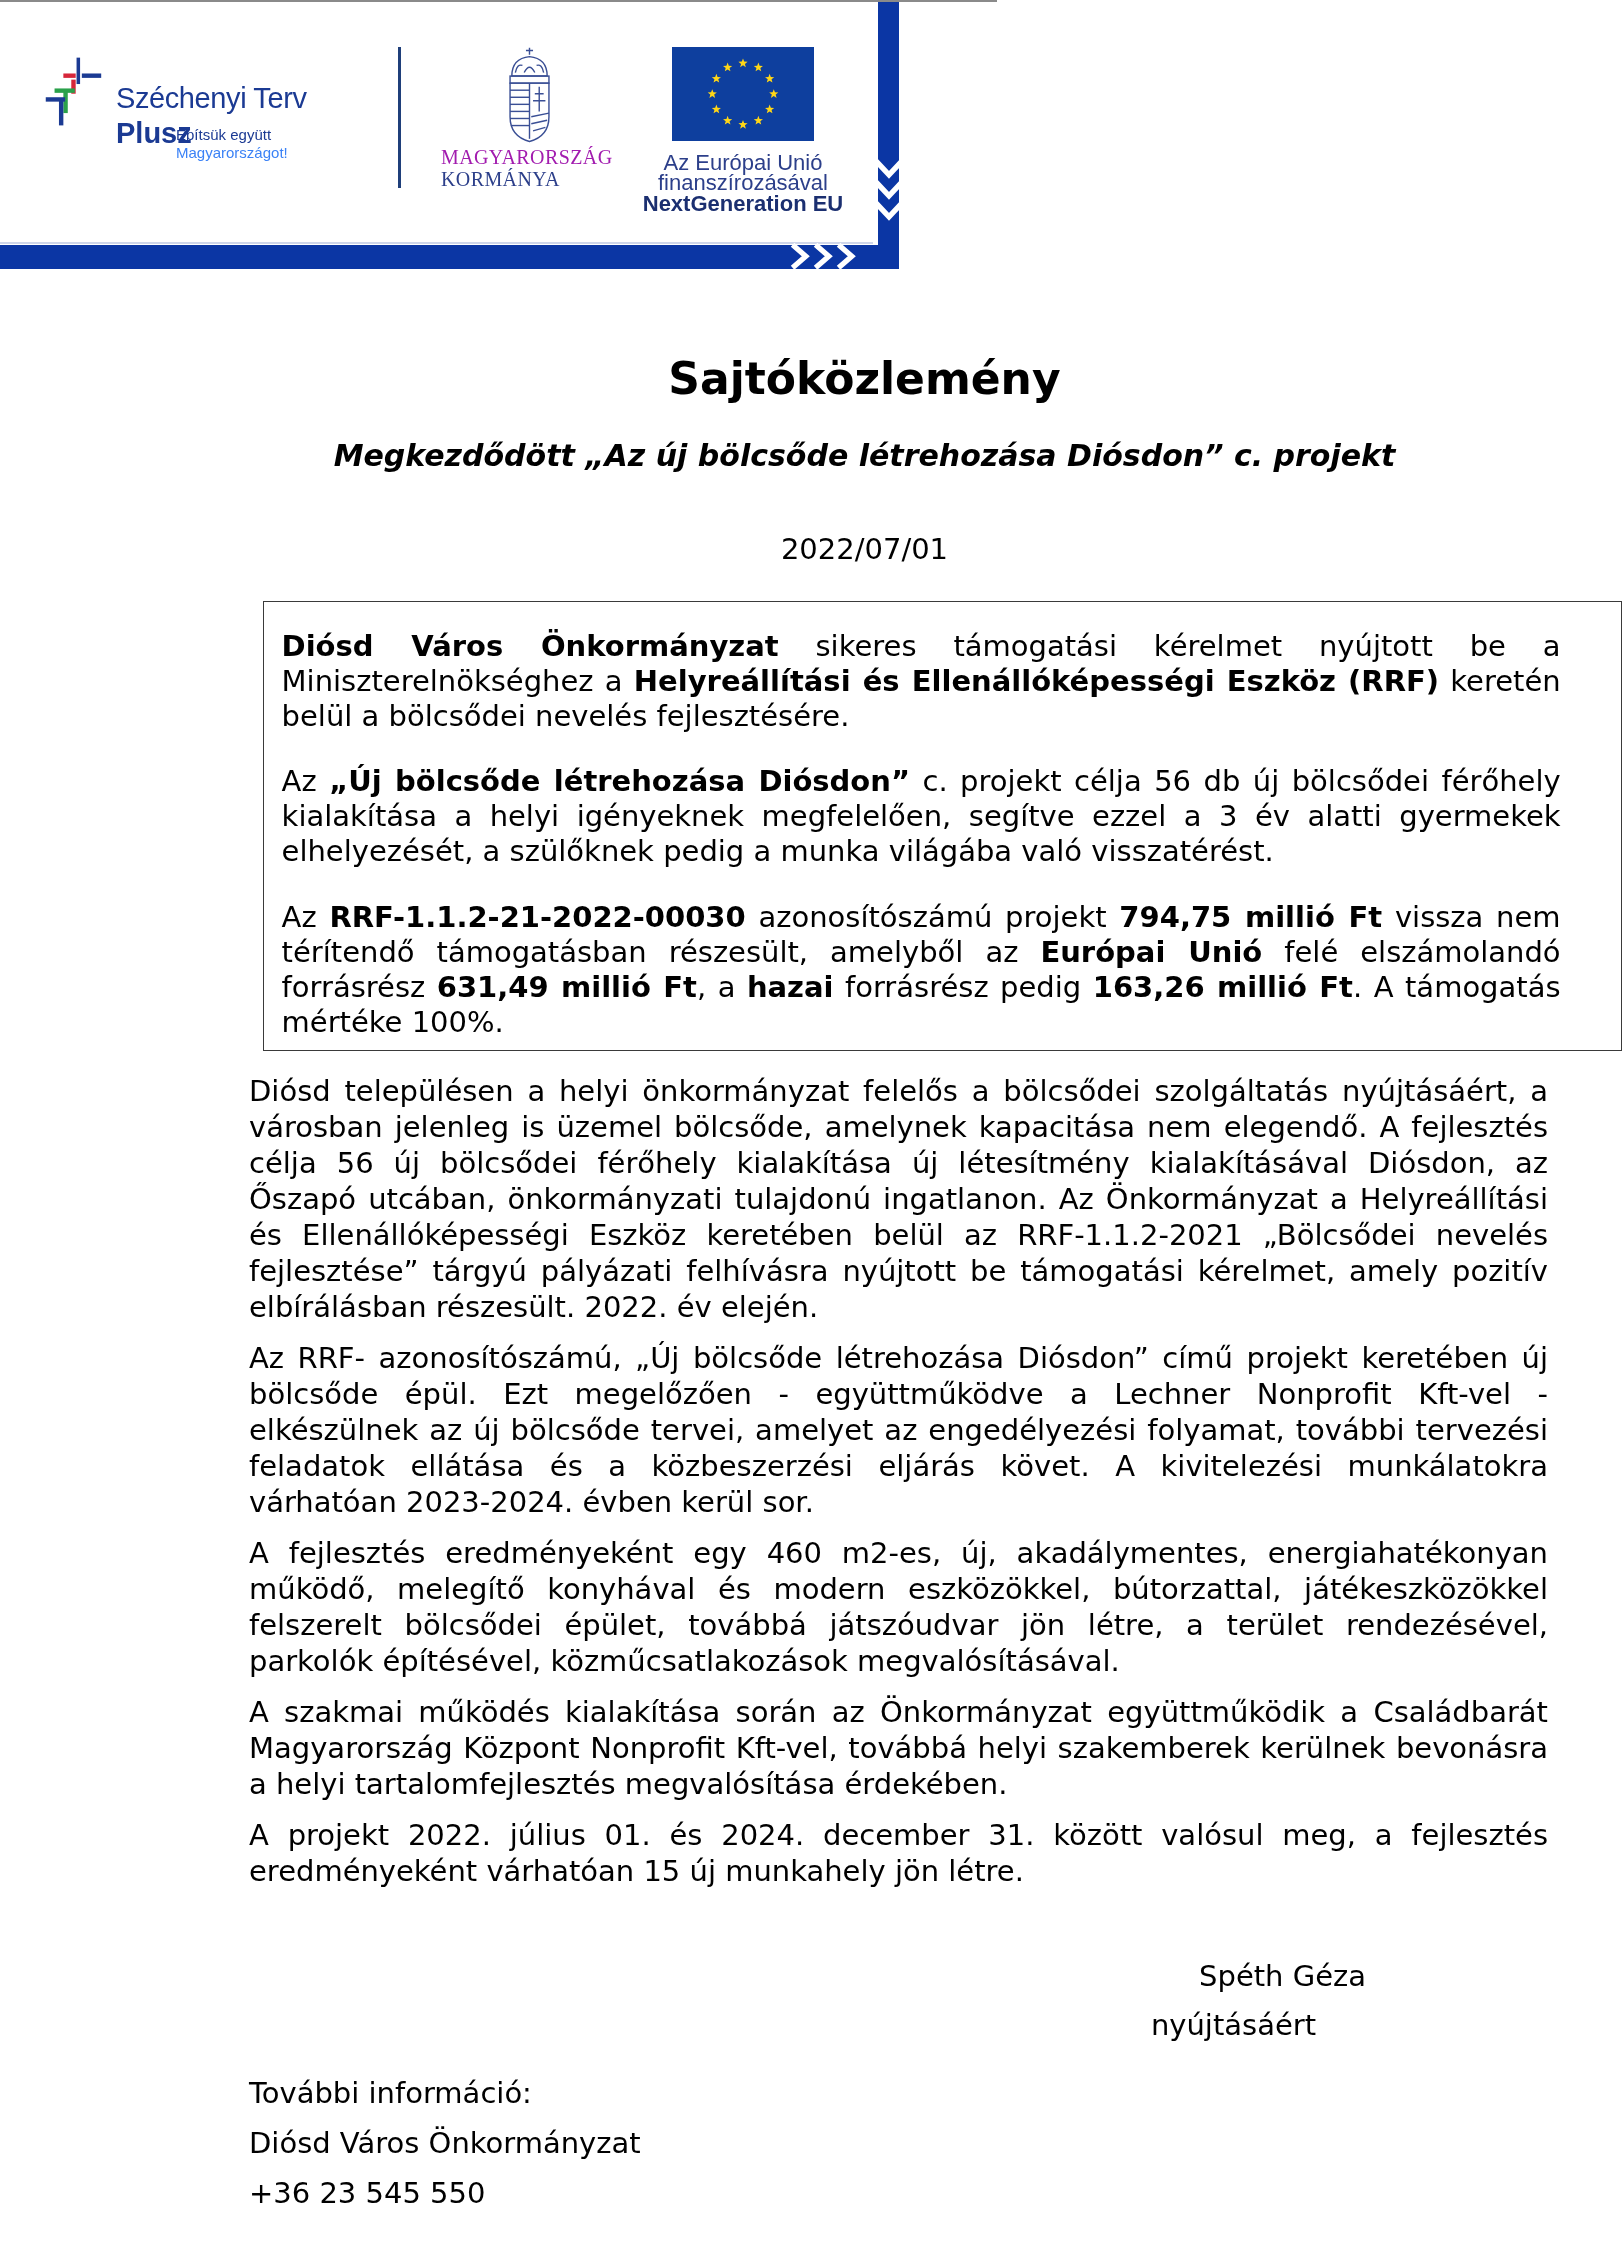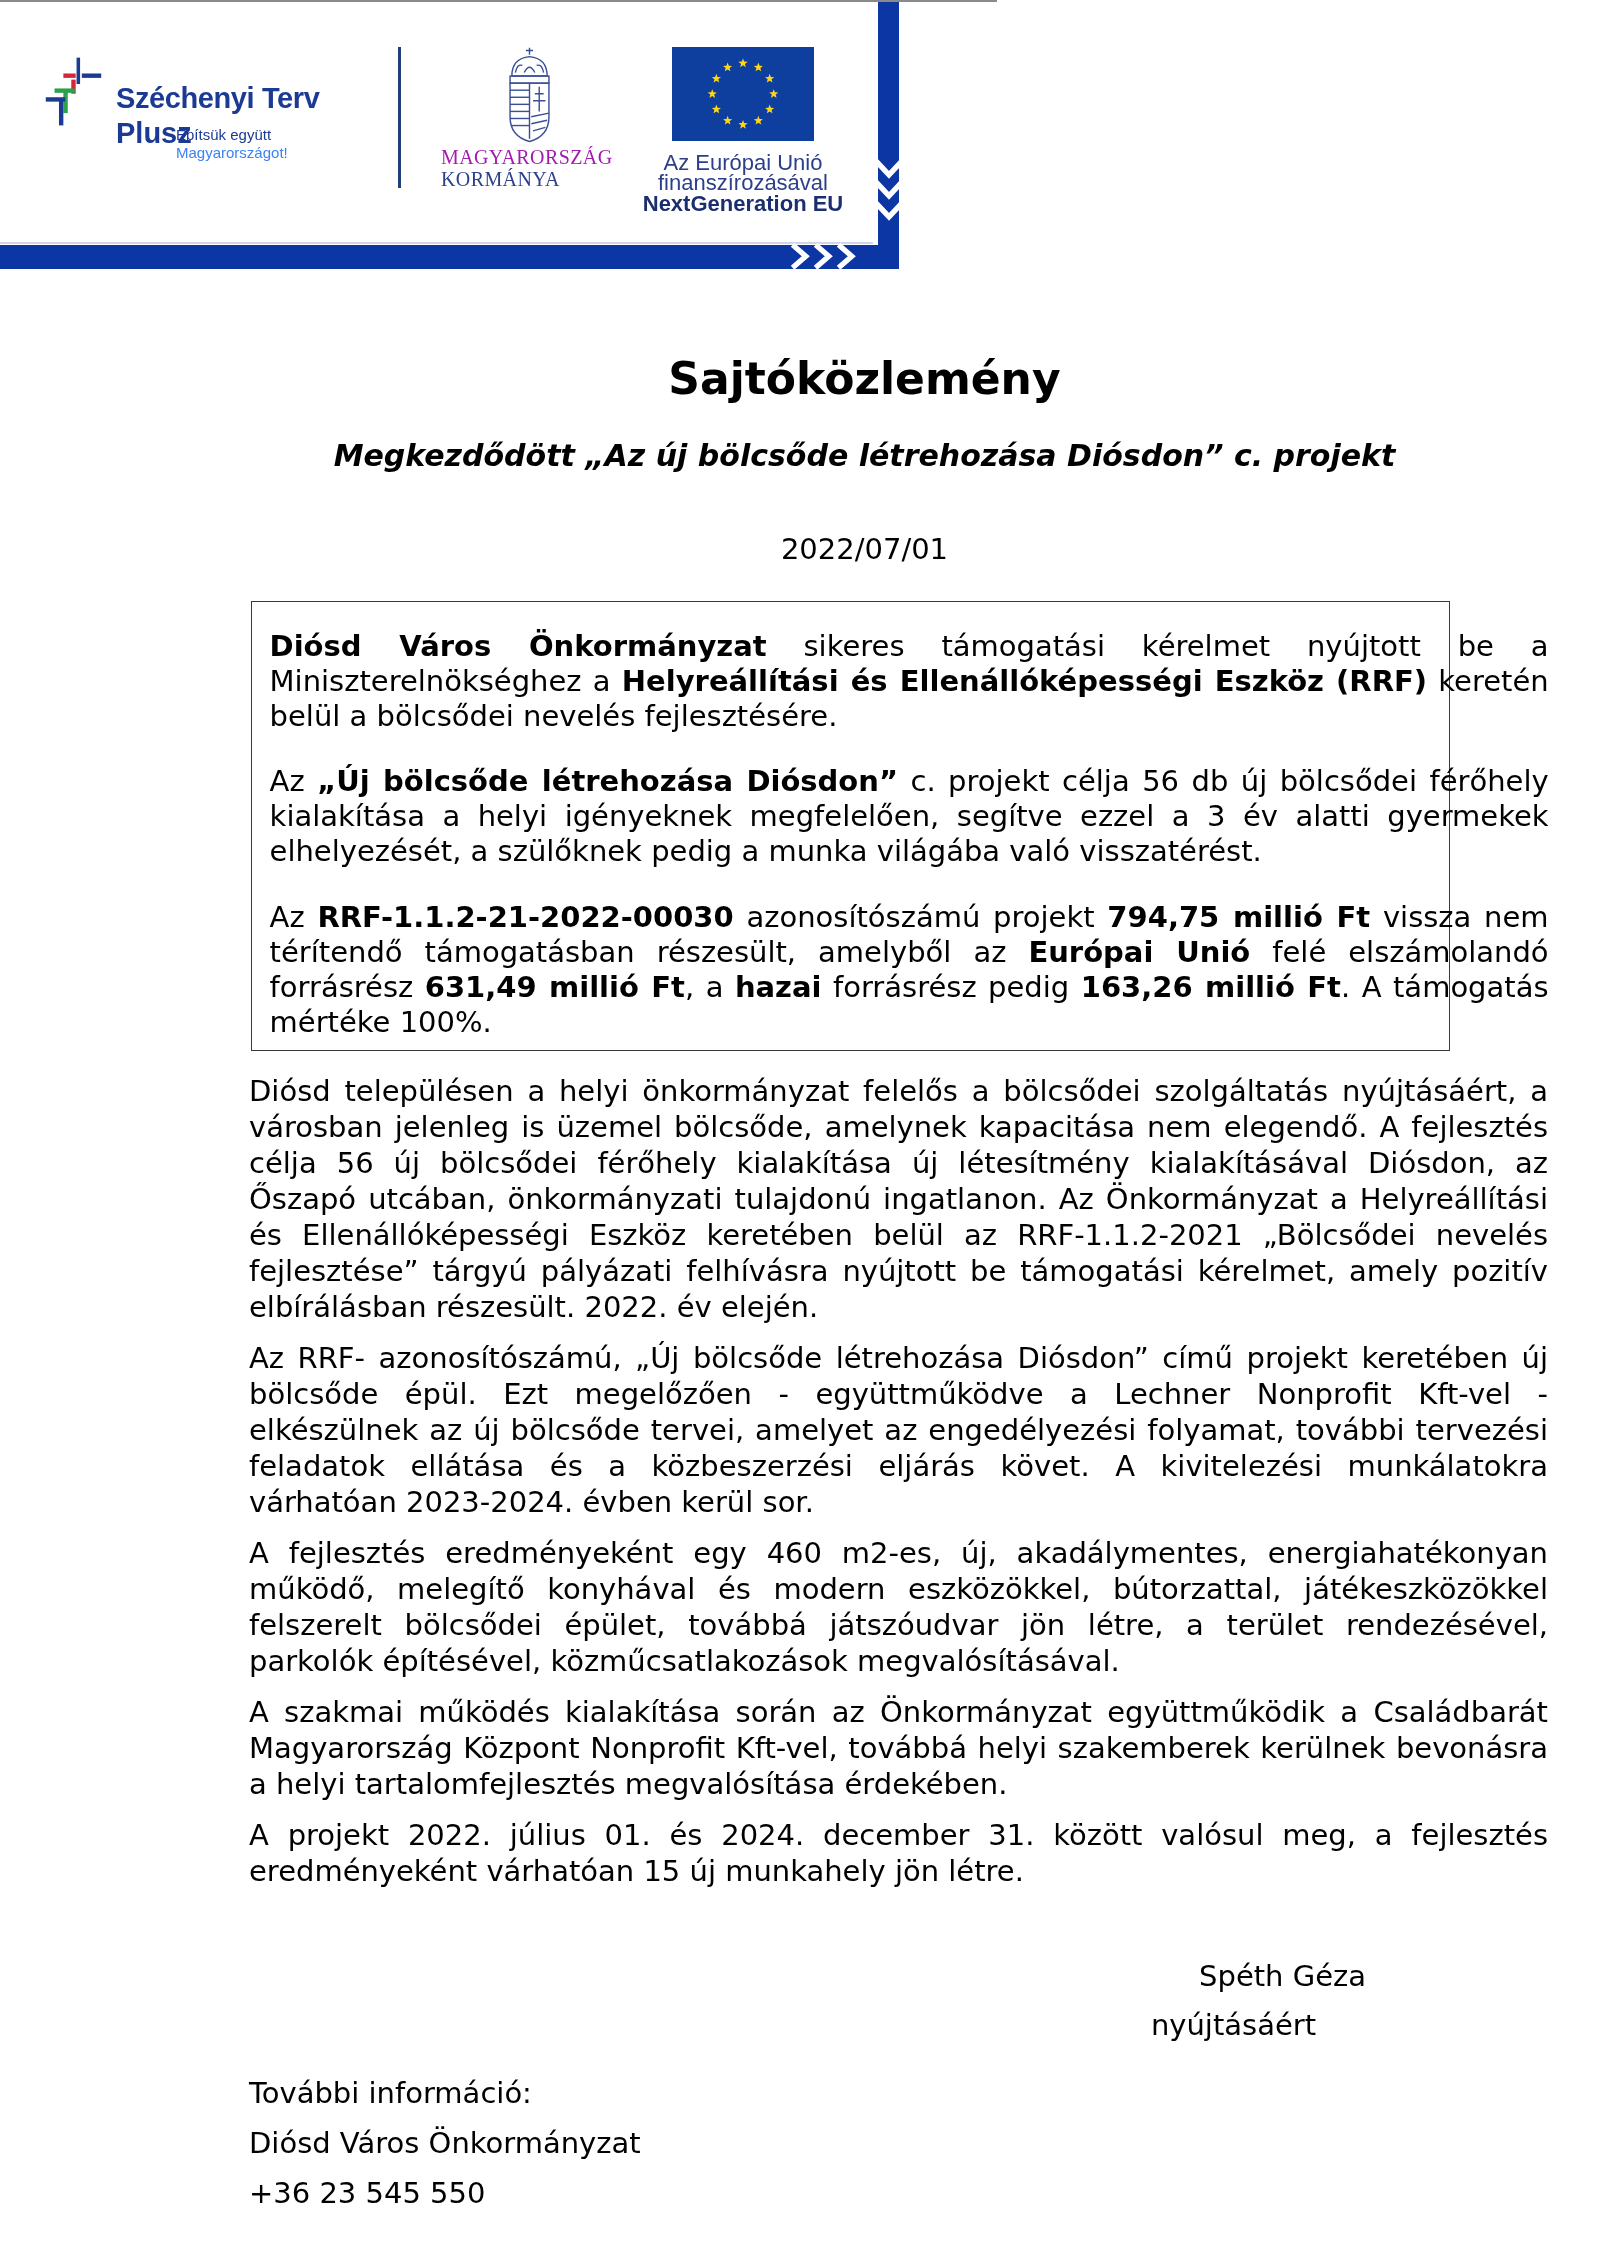--- a/index.html
+++ b/index.html
@@ -10,21 +10,21 @@
   .header { position: absolute; left: 0; top: 0; width: 997px; height: 273px; }
   .header .top-line { position: absolute; left: 0; top: 0; width: 997px; height: 1.8px; background: #8a8a8a; }
   .header .vbar { position: absolute; left: 878px; top: 1.8px; width: 21px; height: 267px; background: #0b36a4; }
   .header .hbar { position: absolute; left: 0; top: 245px; width: 899px; height: 24px; background: #0b36a4; }
   .header .hbar-thin { position: absolute; left: 0; top: 242px; width: 873px; height: 1.8px; background: #cfd6ea; }
   .chev-v { position: absolute; left: 873px; width: 32px; height: 25px; }
   .chev-h { position: absolute; top: 243px; width: 25px; height: 26.5px; }
 
   .szt-logo { position: absolute; left: 44px; top: 55px; width: 309px; height: 132px; }
   .szt-cross { position: absolute; left: 0; top: 0; width: 88px; height: 88px; }
-  .szt-title { position: absolute; left: 72px; top: 26.5px; font-family: "Liberation Sans", sans-serif; font-weight: bold;
+  .szt-title { position: absolute; left: 72px; top: 26.5px; font-family: "Liberation Sans", sans-serif; font-weight: normal;
                font-size: 29px; color: #1b3a93; letter-spacing: -0.4px; white-space: nowrap; }
   .szt-plusz { position: absolute; left: 72px; top: 62px; font-family: "Liberation Sans", sans-serif; font-weight: bold;
                font-size: 29px; color: #1b3a93; }
   .szt-tag1 { position: absolute; left: 132px; top: 71px; font-family: "Liberation Sans", sans-serif;
               font-size: 15px; color: #1b3a93; white-space: nowrap; }
   .szt-tag2 { position: absolute; left: 132px; top: 89px; font-family: "Liberation Sans", sans-serif;
               font-size: 15px; color: #3b82f6; white-space: nowrap; }
 
   .divider { position: absolute; left: 398px; top: 47px; width: 2.6px; height: 141px; background: #1f3f7a; }
 
@@ -42,21 +42,21 @@
   .eu-text.l3 { top: 191px; font-weight: bold; color: #1b2f70; }
 
   
   .title { position: absolute; left: 0; width: 1729px; top: 353px; text-align: center;
            font-size: 44px; font-weight: bold; }
   .subtitle { position: absolute; left: 0; width: 1729px; top: 438px; text-align: center;
               font-size: 30px; font-weight: bold; font-style: italic; }
   .date { position: absolute; left: 0; width: 1729px; top: 532px; text-align: center; font-size: 29px; }
 
   
-  .box { position: absolute; left: 251px; top: 601px; width: 1199px; height: 450px;
+  .box { position: absolute; left: 263px; top: 601px; width: 1359px; height: 450px;
          border: 1.8px solid #3a3a3a; box-sizing: border-box; }
   .box p { position: absolute; left: 17.6px; width: 1279px; margin: 0; font-size: 29px; line-height: 35px;
            text-align: justify; }
   .box p.p1 { top: 26.5px; }
   .box p.p2 { top: 162px; }
   .box p.p3 { top: 298px; }
 
   
   .body-text { position: absolute; left: 249px; width: 1299px; top: 1073px; }
   .body-text p { margin: 0 0 15px 0; font-size: 29px; line-height: 36px; text-align: justify; }

